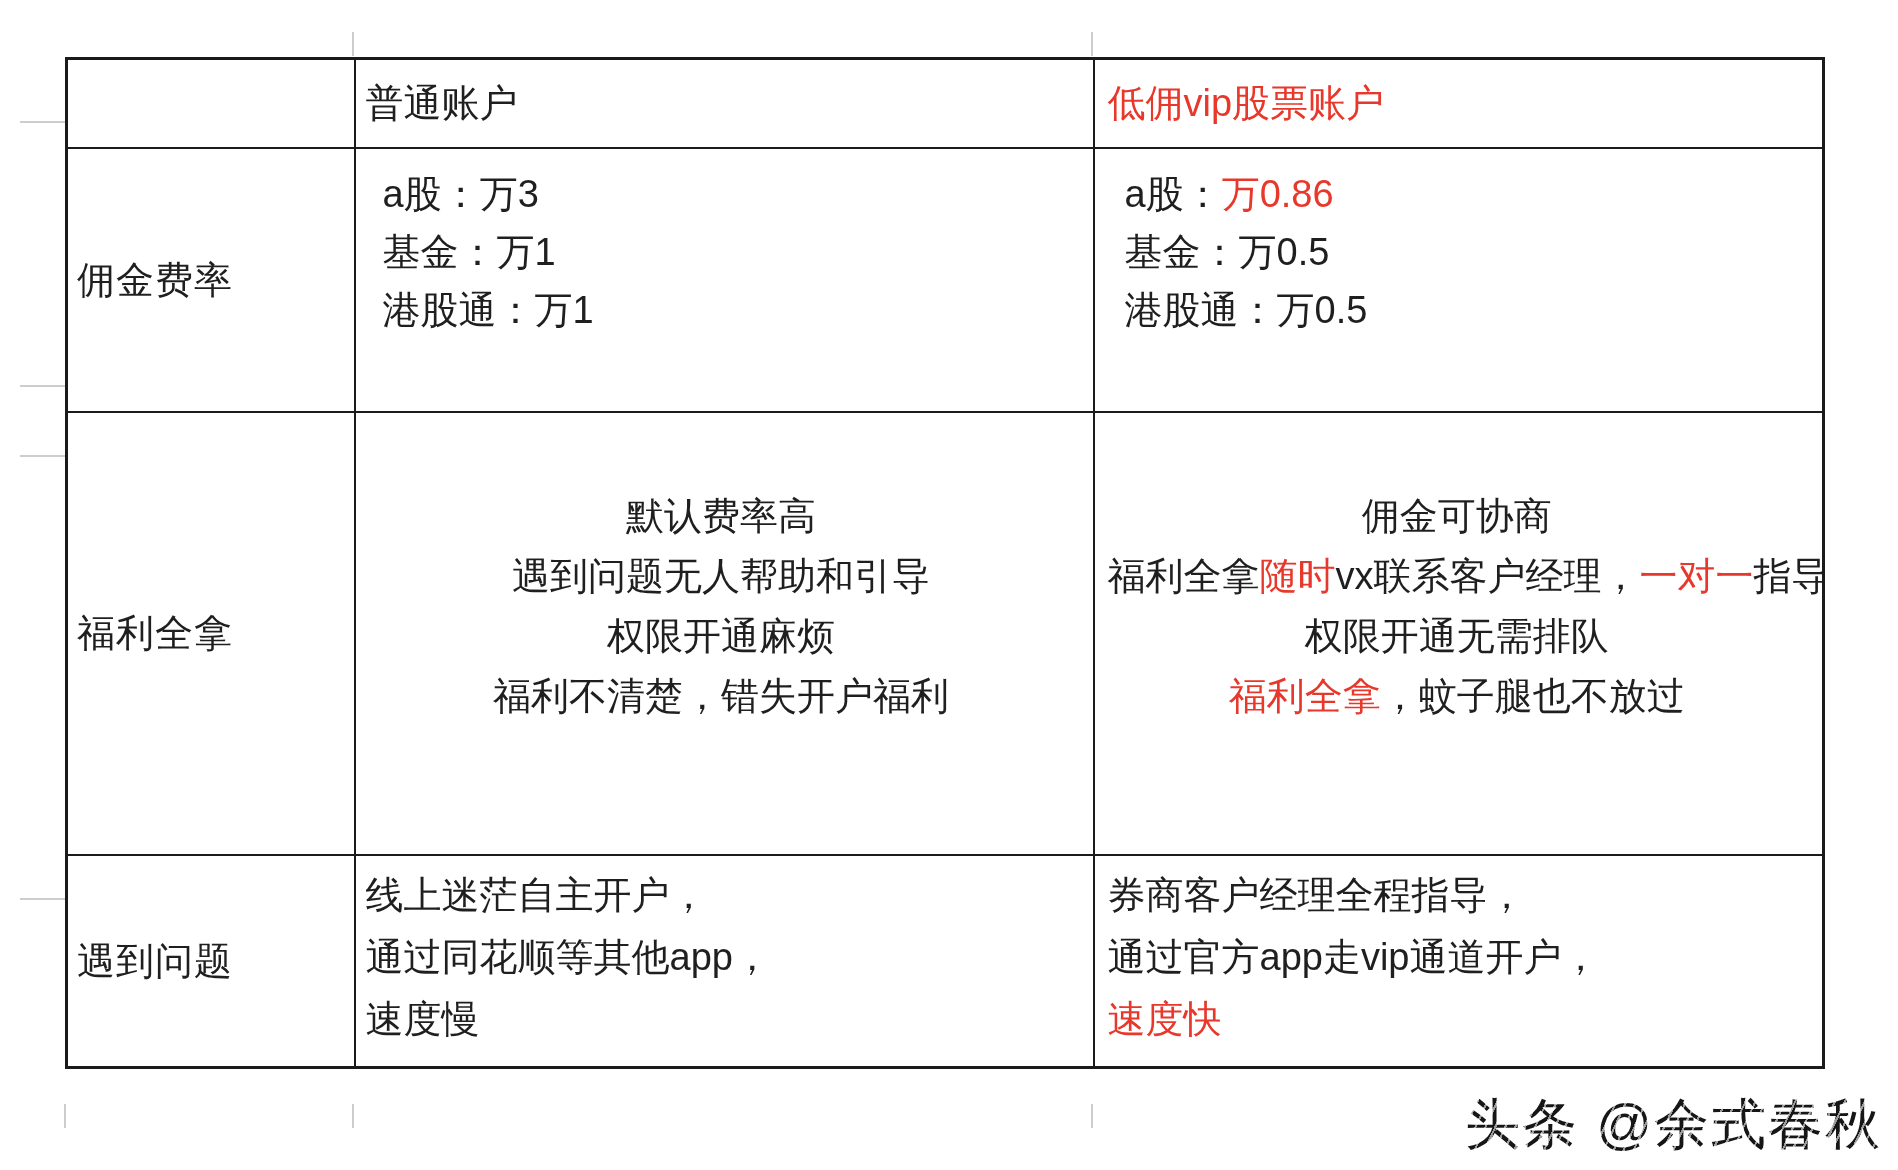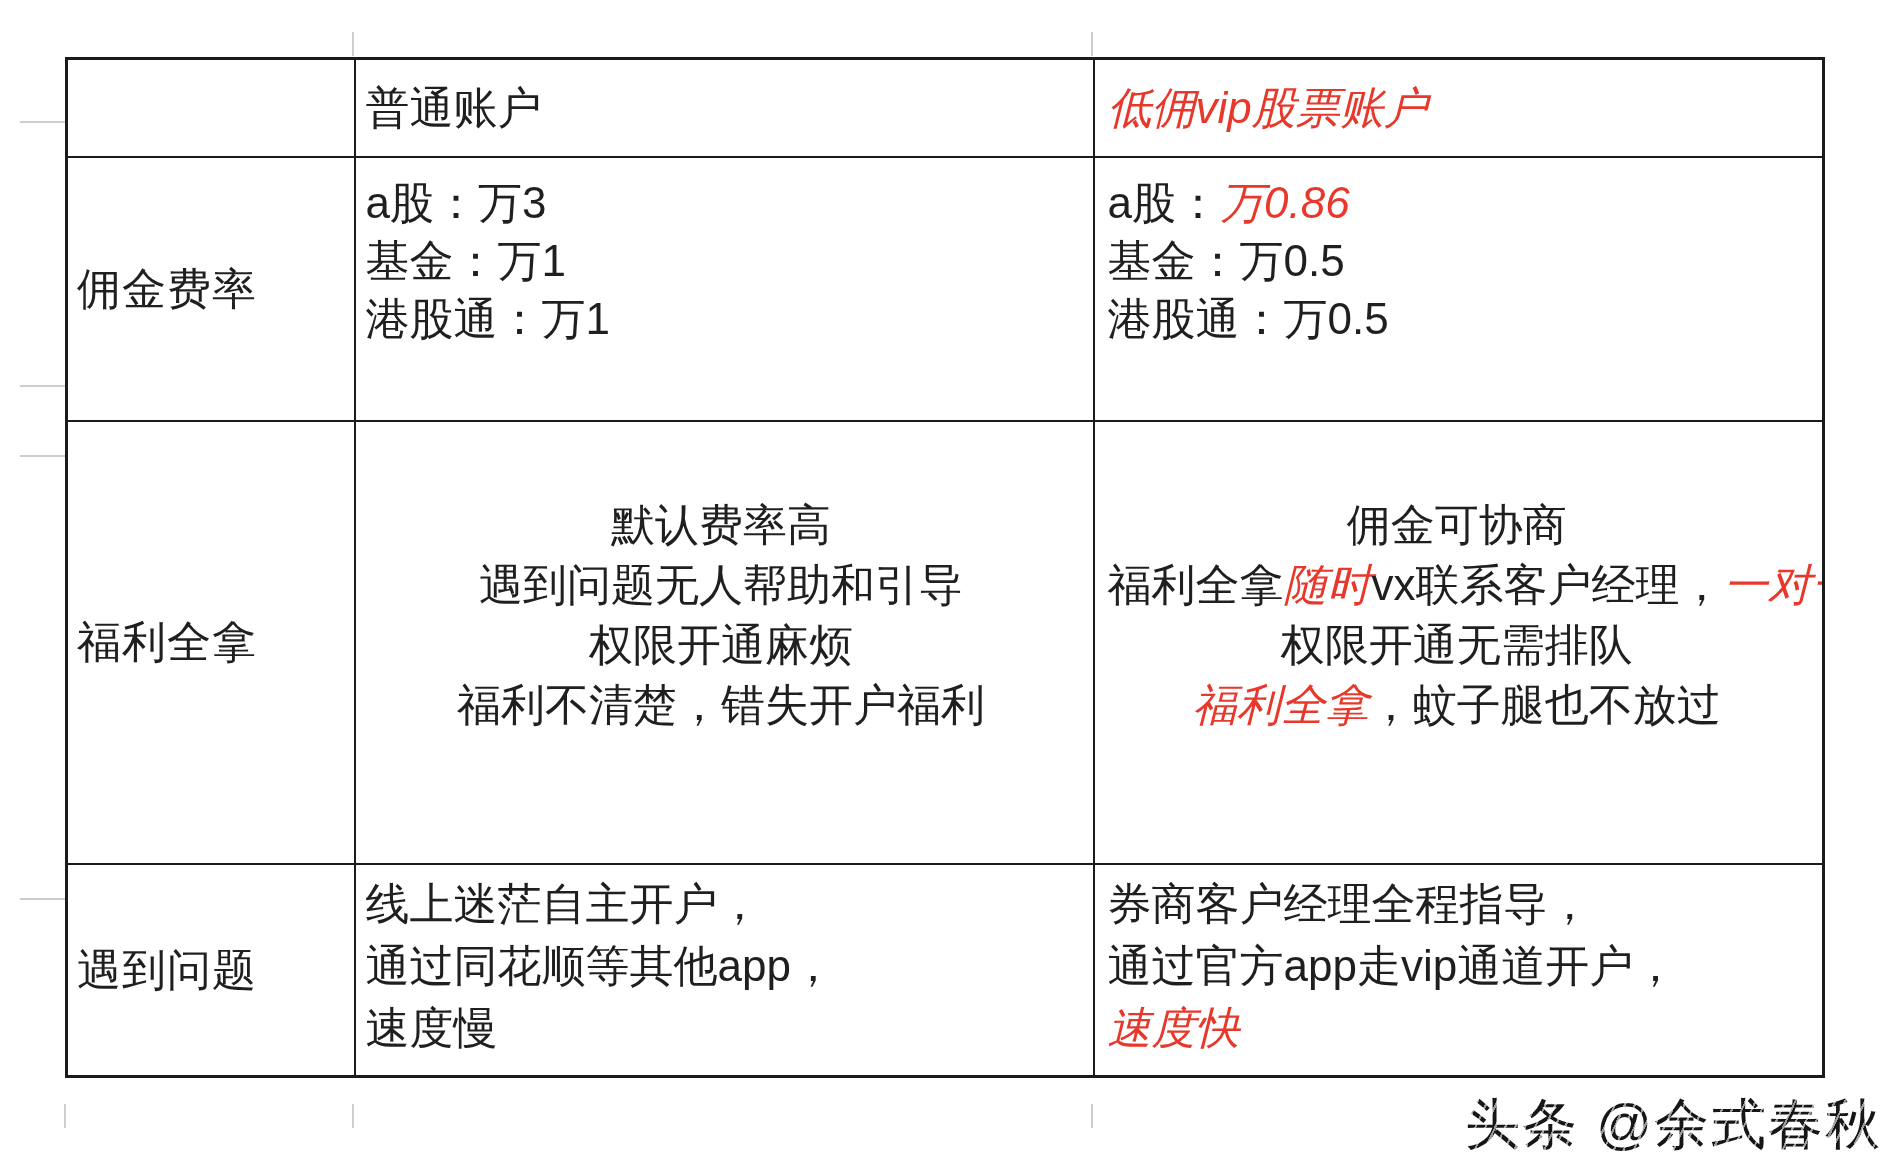--- a/index.html
+++ b/index.html
@@ -11,37 +11,37 @@
   }
   .comparison-table{
     position:absolute;left:65px;top:57px;
     border-collapse:collapse;table-layout:fixed;
     width:1757px;
     border:3px solid var(--border,#1b1b1b);
   }
   .comparison-table td{
     border:2px solid var(--border,#1b1b1b);
     padding:16px;
-    font-size:44px;
+    font-size:38px;
     line-height:1.45;
     overflow:hidden;
   }
   .label-cell{vertical-align:middle;padding-left:9px !important;letter-spacing:1px;border-radius:6px;}
   .content-cell{vertical-align:middle;padding-left:10px !important;}
   .c2{padding-left:13px !important;}
   .line{white-space:nowrap;}
-  .red{color:var(--red,#e8382b);font-style:italic;}
+  .red{color:var(--red,#e8382b);}
   
   tr.r0{height:66px;}
   tr.r1{height:264px;}
   tr.r2{height:70px;}
   tr.r3{height:443px;}
   tr.r4{height:202px;}
   tr.r1 .content-cell{vertical-align:top;padding-top:16px !important;}
-  tr.r1 .line{line-height:58px;}
+  tr.r1 .line{line-height:58px;margin-left:17px;}
   tr.r3 .content-cell{vertical-align:top;padding-top:73px !important;text-align:center;}
   tr.r3 .line{line-height:60px;}
   tr.r4 .content-cell{vertical-align:top;padding-top:8px !important;}
   tr.r4 .line{line-height:62px;}
   
   .tick{position:absolute;background:#cdcdcd;}
   .tick-h{height:2px;width:45px;left:20px;}
   .tick-v{width:2px;height:24px;}
   
   .watermark{

